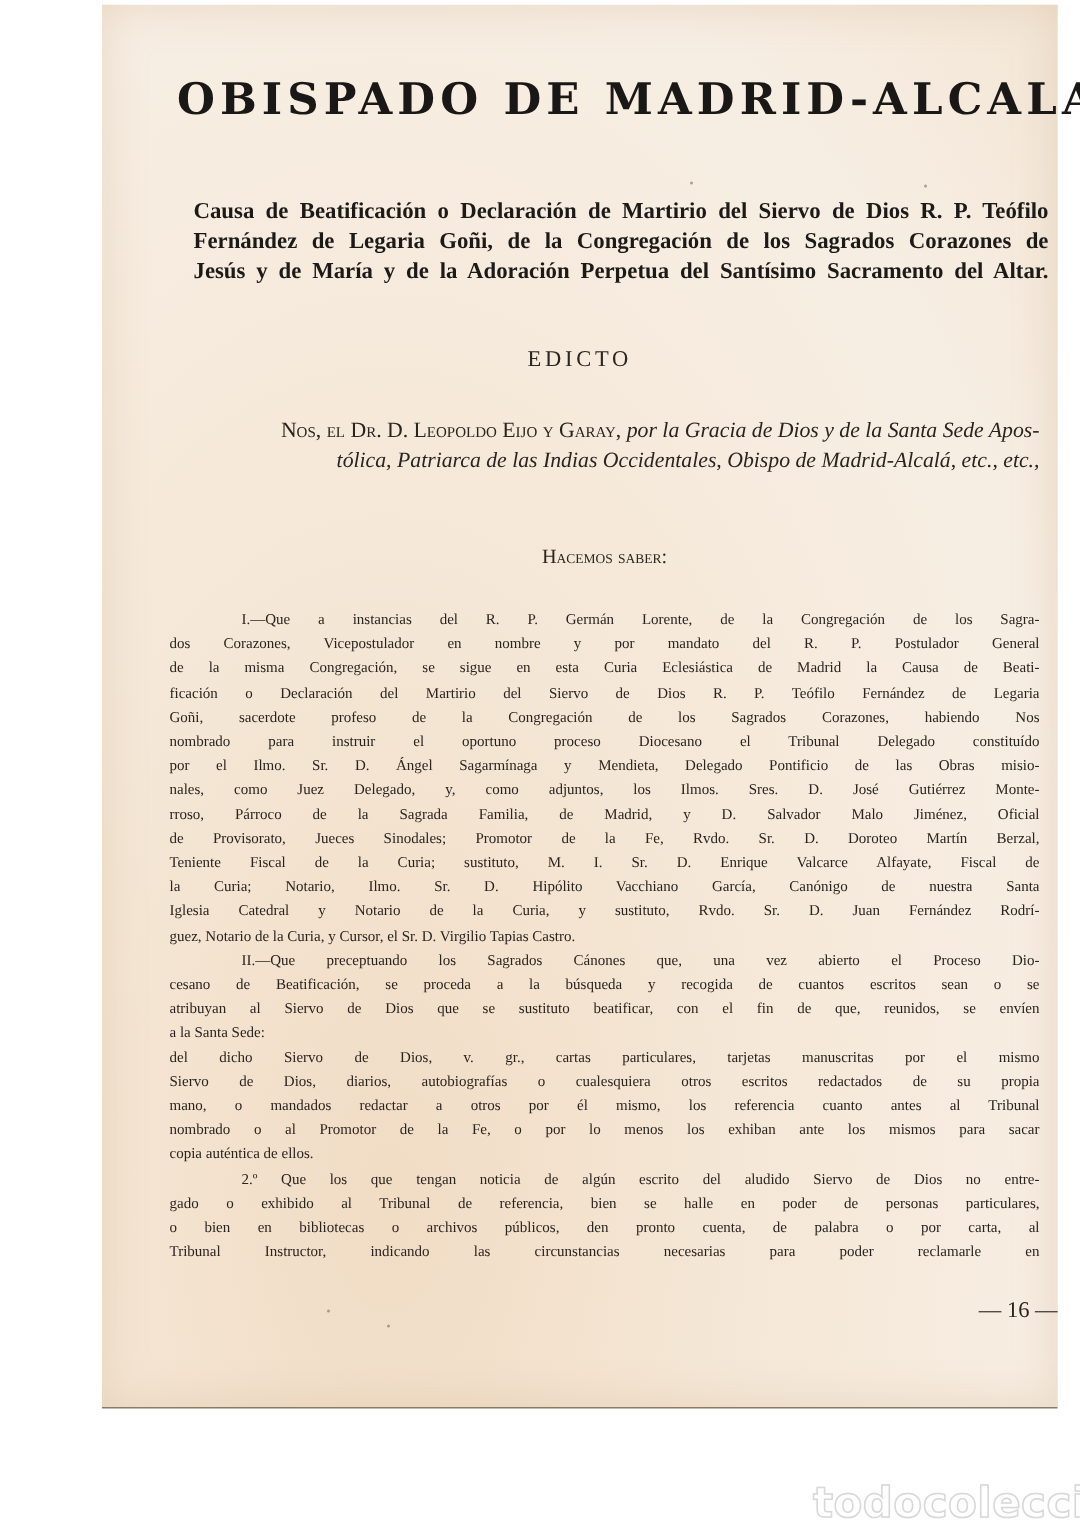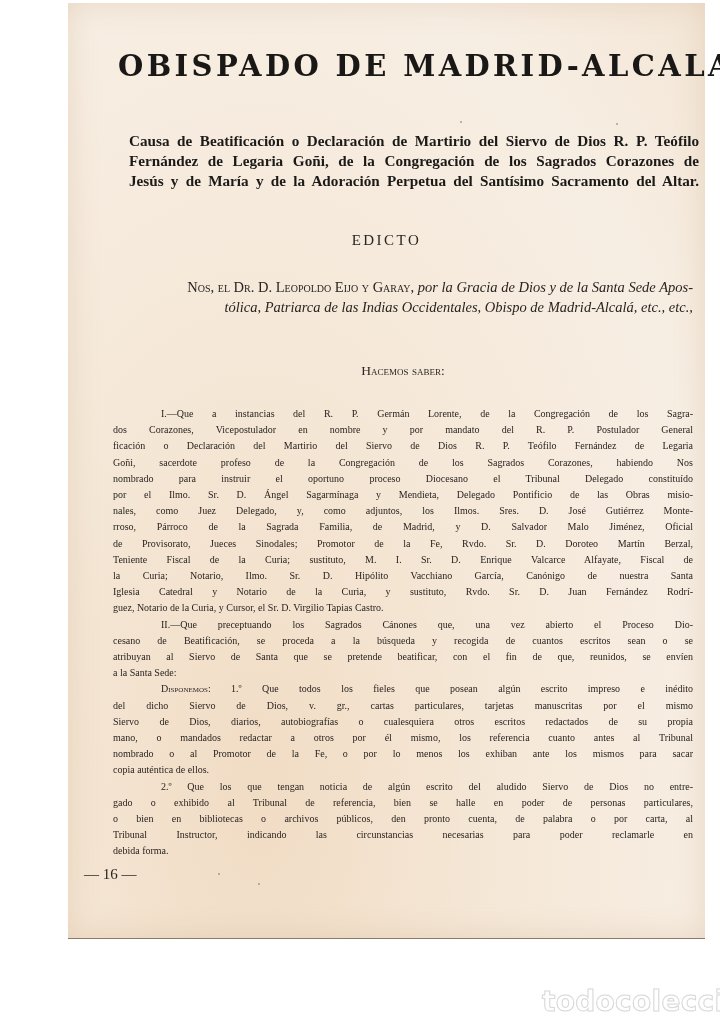--- a/index.html
+++ b/index.html
@@ -40,22 +40,22 @@
   }
   .body {
     position: absolute; left: 45px; top: 403px; width: 580px;
     font-size: 10px; line-height: 16.2px; color: #2a2420;
   }
   .line { display: block; text-align: justify; text-align-last: justify; white-space: nowrap; }
   .line.end { text-align-last: left; }
   .indent { padding-left: 48px; }
   .sc { font-variant: small-caps; }
   .pagenum {
-    position: absolute; left: 0; right: 0; top: 863px; text-align: left;
-    font-size: 15px; color: #2a2420; margin-left: 16px;
+    position: absolute; left: 0; right: 0; top: 863px; text-align: right;
+    font-size: 15px; color: #2a2420;
   }
   .watermark {
     position: absolute; left: 542px; top: 985px;
     font-family: "DejaVu Sans", sans-serif; font-weight: bold; font-size: 28px;
     color: #ffffff; letter-spacing: 0.3px;
     -webkit-text-stroke: 1px #d8d8d8;
     text-shadow: 0 0 1px #cfcfcf;
   }
   .speck { position: absolute; width: 2px; height: 2px; border-radius: 50%; background: #7a6a5a; opacity: 0.6; }
 </style>
@@ -82,51 +82,50 @@
     <span class="sc">Nos, el Dr. D. Leopoldo Eijo y Garay,</span><span class="it"> por la Gracia de Dios y de la Santa Sede Apos-</span>
     <span class="it l2">tólica, Patriarca de las Indias Occidentales, Obispo de Madrid-Alcalá, etc., etc.,</span>
   </div>
 
   <div class="hacemos">Hacemos saber:</div>
 
   <div class="body">
     <div>
       <span class="line indent">I.—Que a instancias del R. P. Germán Lorente, de la Congregación de los Sagra-</span>
       <span class="line">dos Corazones, Vicepostulador en nombre y por mandato del R. P. Postulador General</span>
+      <span class="line">de la misma Congregación, se sigue en esta Curia Eclesiástica de Madrid la Causa de Beati-</span>
       <span class="line">ficación o Declaración del Martirio del Siervo de Dios R. P. Teófilo Fernández de Legaria</span>
       <span class="line">Goñi, sacerdote profeso de la Congregación de los Sagrados Corazones, habiendo Nos</span>
       <span class="line">nombrado para instruir el oportuno proceso Diocesano el Tribunal Delegado constituído</span>
       <span class="line">por el Ilmo. Sr. D. Ángel Sagarmínaga y Mendieta, Delegado Pontificio de las Obras misio-</span>
       <span class="line">nales, como Juez Delegado, y, como adjuntos, los Ilmos. Sres. D. José Gutiérrez Monte-</span>
       <span class="line">rroso, Párroco de la Sagrada Familia, de Madrid, y D. Salvador Malo Jiménez, Oficial</span>
       <span class="line">de Provisorato, Jueces Sinodales; Promotor de la Fe, Rvdo. Sr. D. Doroteo Martín Berzal,</span>
       <span class="line">Teniente Fiscal de la Curia; sustituto, M. I. Sr. D. Enrique Valcarce Alfayate, Fiscal de</span>
       <span class="line">la Curia; Notario, Ilmo. Sr. D. Hipólito Vacchiano García, Canónigo de nuestra Santa</span>
       <span class="line">Iglesia Catedral y Notario de la Curia, y sustituto, Rvdo. Sr. D. Juan Fernández Rodrí-</span>
       <span class="line end">guez, Notario de la Curia, y Cursor, el Sr. D. Virgilio Tapias Castro.</span>
     </div>
     <div>
       <span class="line indent">II.—Que preceptuando los Sagrados Cánones que, una vez abierto el Proceso Dio-</span>
       <span class="line">cesano de Beatificación, se proceda a la búsqueda y recogida de cuantos escritos sean o se</span>
-      <span class="line">atribuyan al Siervo de Santa que se pretende beatificar, con el fin de que, reunidos, se envíen</span>
+      <span class="line">atribuyan al Siervo de Dios que se sustituto beatificar, con el fin de que, reunidos, se envíen</span>
       <span class="line end">a la Santa Sede:</span>
     </div>
     <div>
-      <span class="line indent"><span class="sc">Disponemos:</span><span>  1.º  Que todos los fieles que posean algún escrito impreso e inédito</span></span>
       <span class="line">del dicho Siervo de Dios, v. gr., cartas particulares, tarjetas manuscritas por el mismo</span>
       <span class="line">Siervo de Dios, diarios, autobiografías o cualesquiera otros escritos redactados de su propia</span>
       <span class="line">mano, o mandados redactar a otros por él mismo, los referencia cuanto antes al Tribunal</span>
       <span class="line">nombrado o al Promotor de la Fe, o por lo menos los exhiban ante los mismos para sacar</span>
       <span class="line end">copia auténtica de ellos.</span>
     </div>
     <div>
       <span class="line indent">2.º  Que los que tengan noticia de algún escrito del aludido Siervo de Dios no entre-</span>
       <span class="line">gado o exhibido al Tribunal de referencia, bien se halle en poder de personas particulares,</span>
       <span class="line">o bien en bibliotecas o archivos públicos, den pronto cuenta, de palabra o por carta, al</span>
       <span class="line">Tribunal Instructor, indicando las circunstancias necesarias para poder reclamarle en</span>
-      <span class="line end">debida forma.</span>
     </div>
   </div>
 
   <div class="pagenum">— 16 —</div>
 </div>
 
 <div class="watermark">todocoleccion</div>
 
 </body></html>

